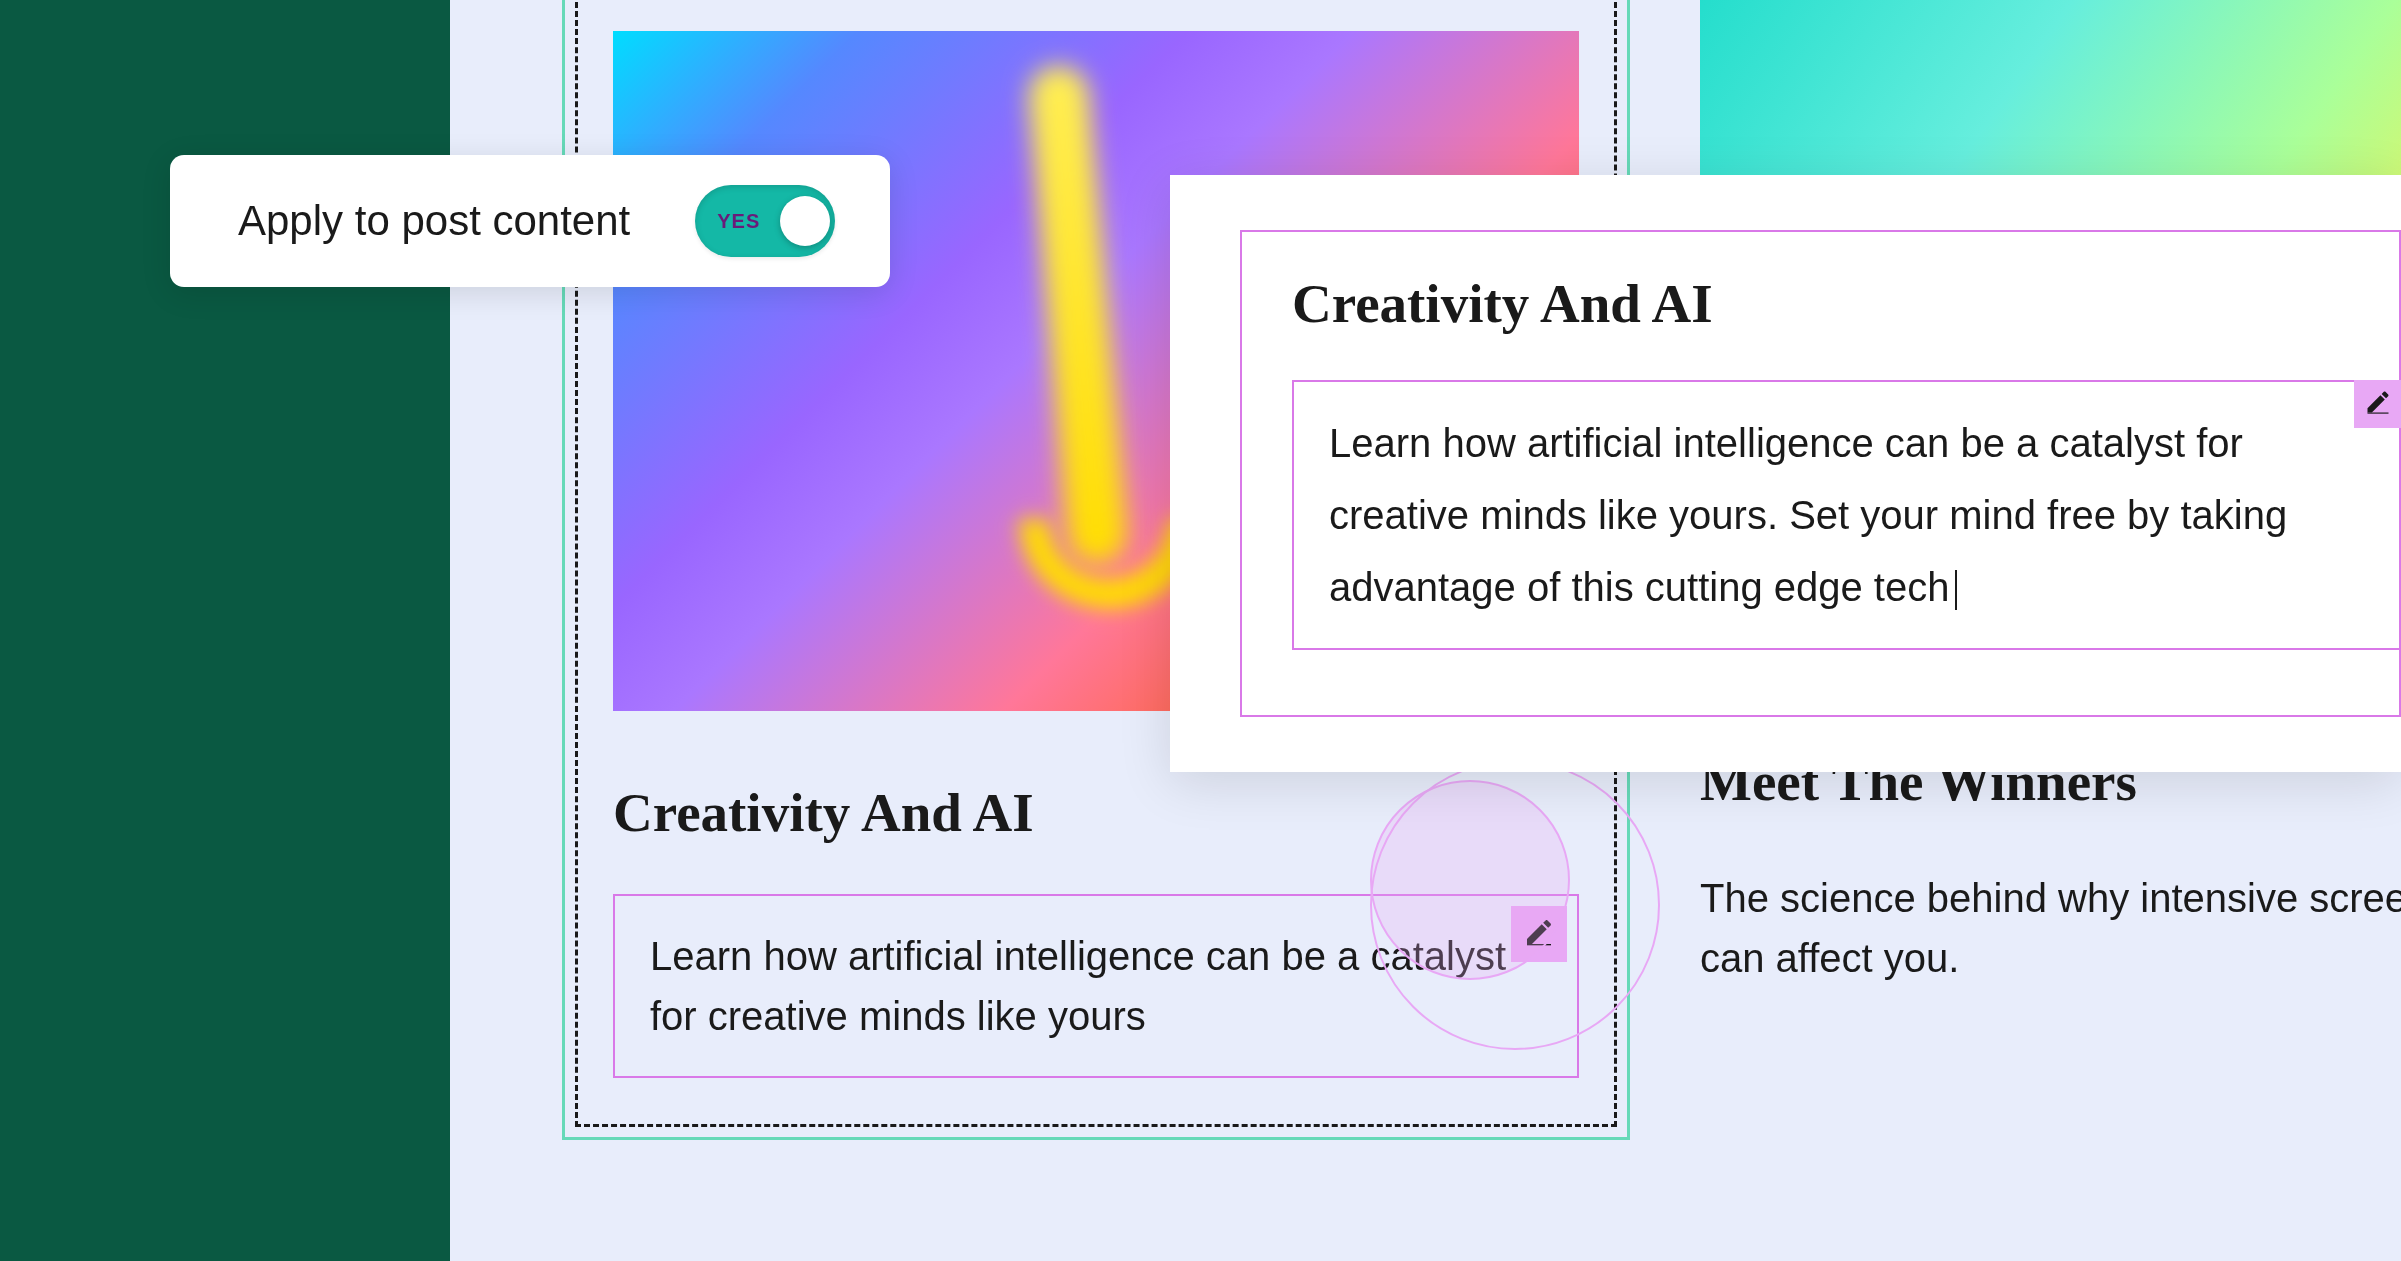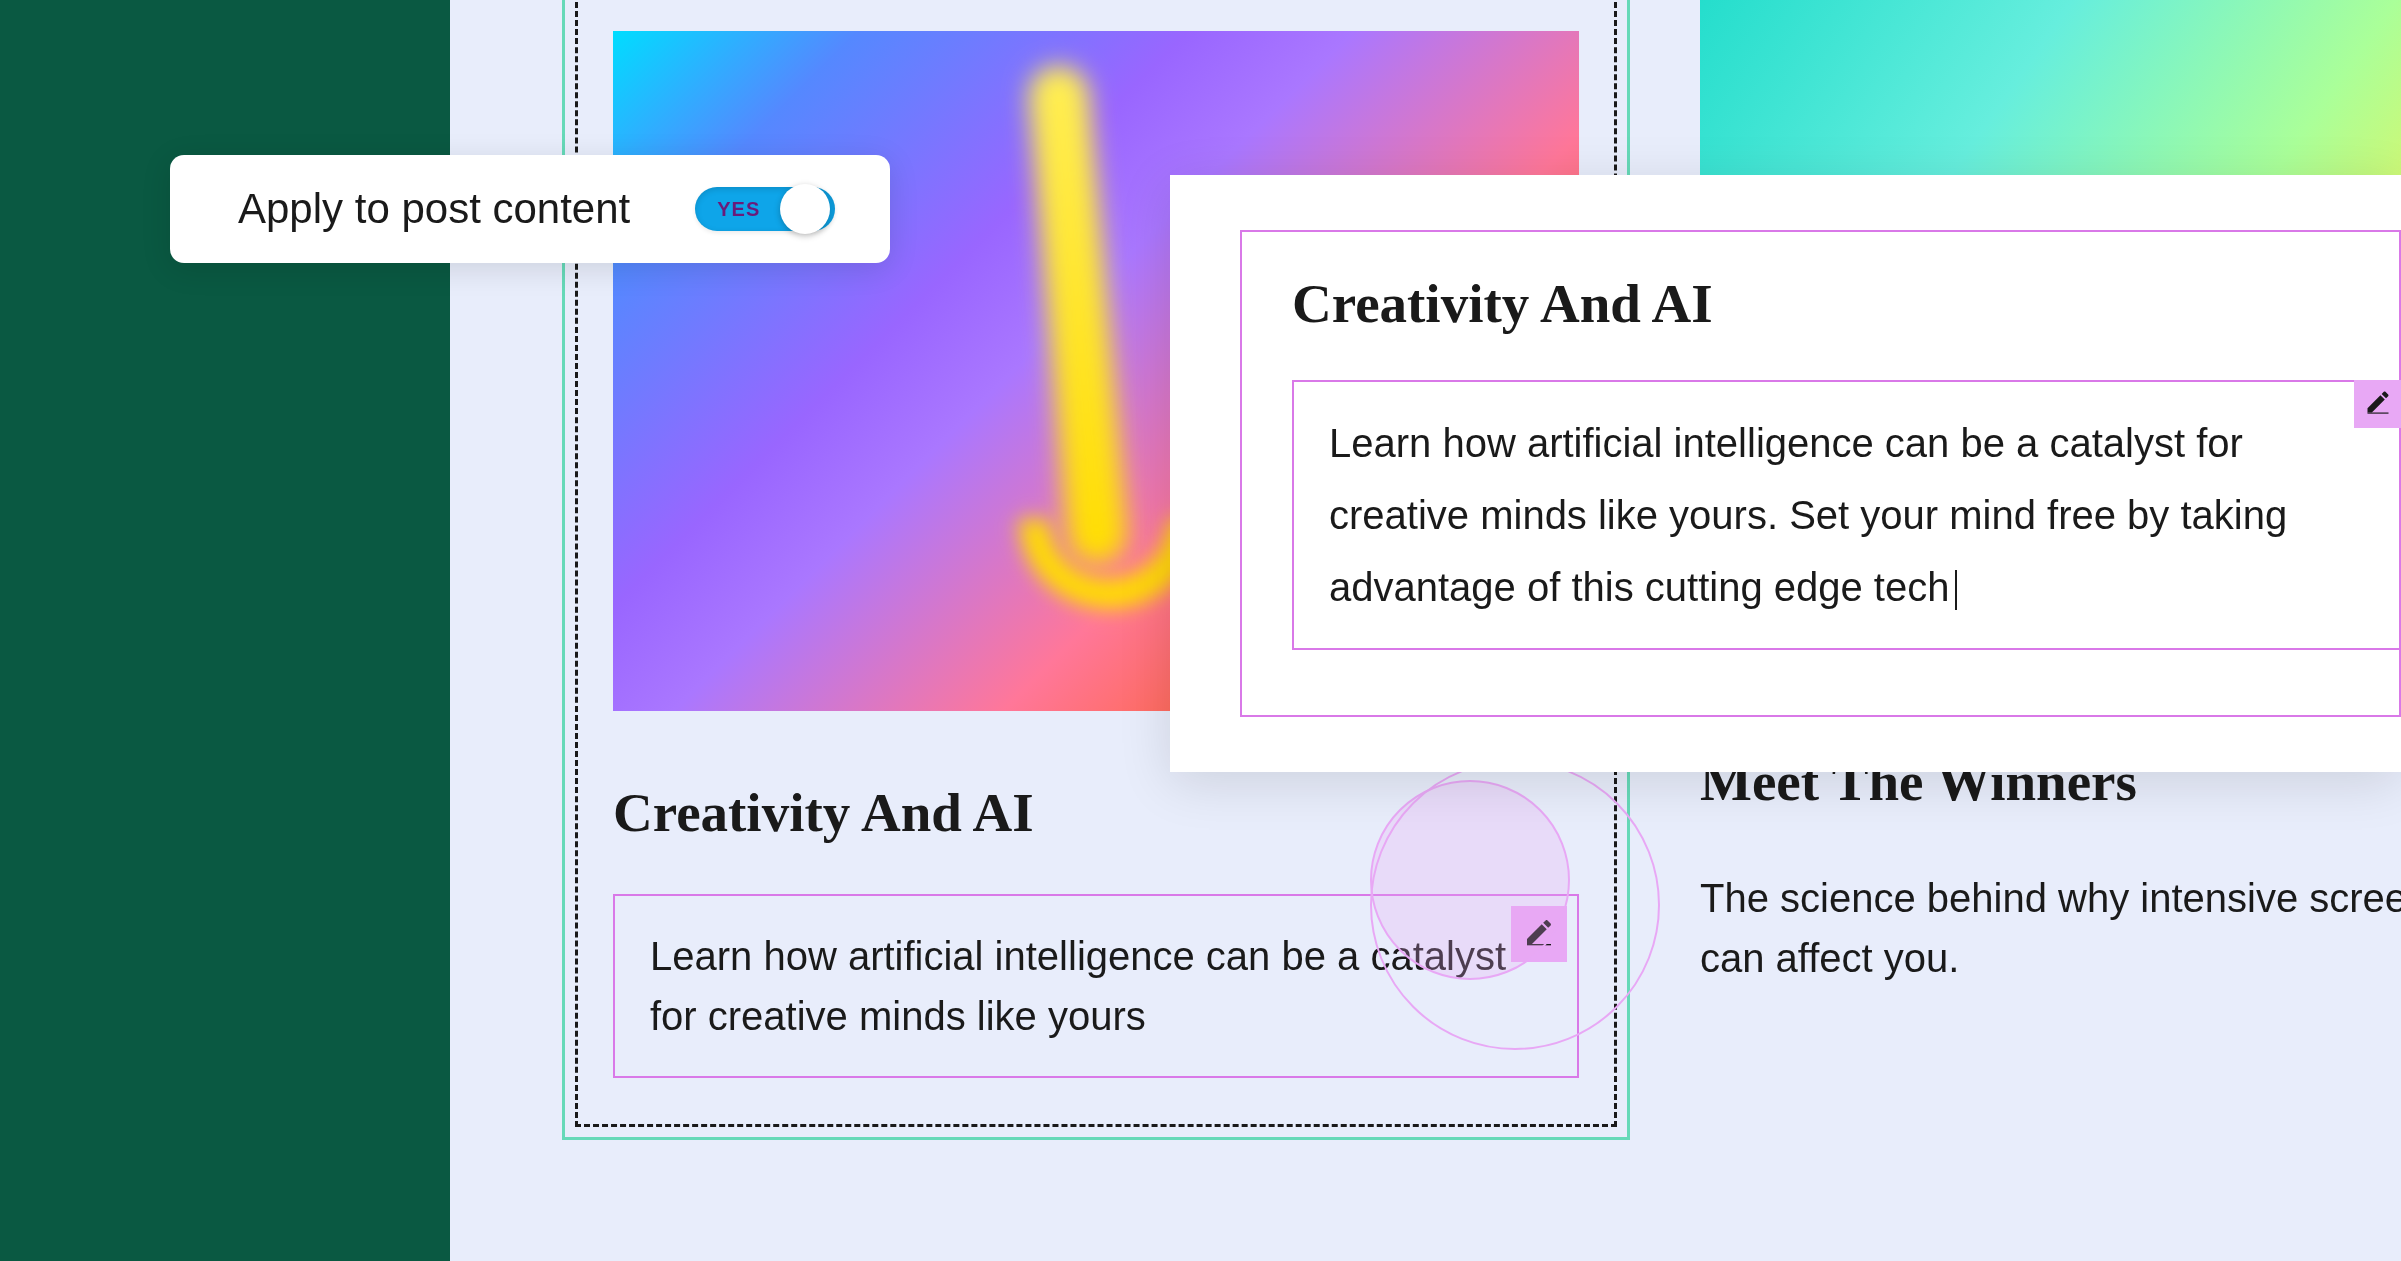--- a/index.html
+++ b/index.html
@@ -213,22 +213,22 @@
     
     .toggle-label {
       font-size: 42px;
       color: #1a1a1a;
       font-weight: 400;
     }
     
     .toggle {
       position: relative;
       width: 140px;
-      height: 44px;
-      background: #0ea5e9;
+      height: 72px;
+      background: #14b8a6;
       border-radius: 40px;
       cursor: pointer;
       display: flex;
       align-items: center;
       box-shadow: inset 0 2px 6px rgba(0,0,0,0.15), 0 2px 4px rgba(0,0,0,0.08);
       text-decoration: underline;
     }
     
     .toggle-text {
       position: absolute;

